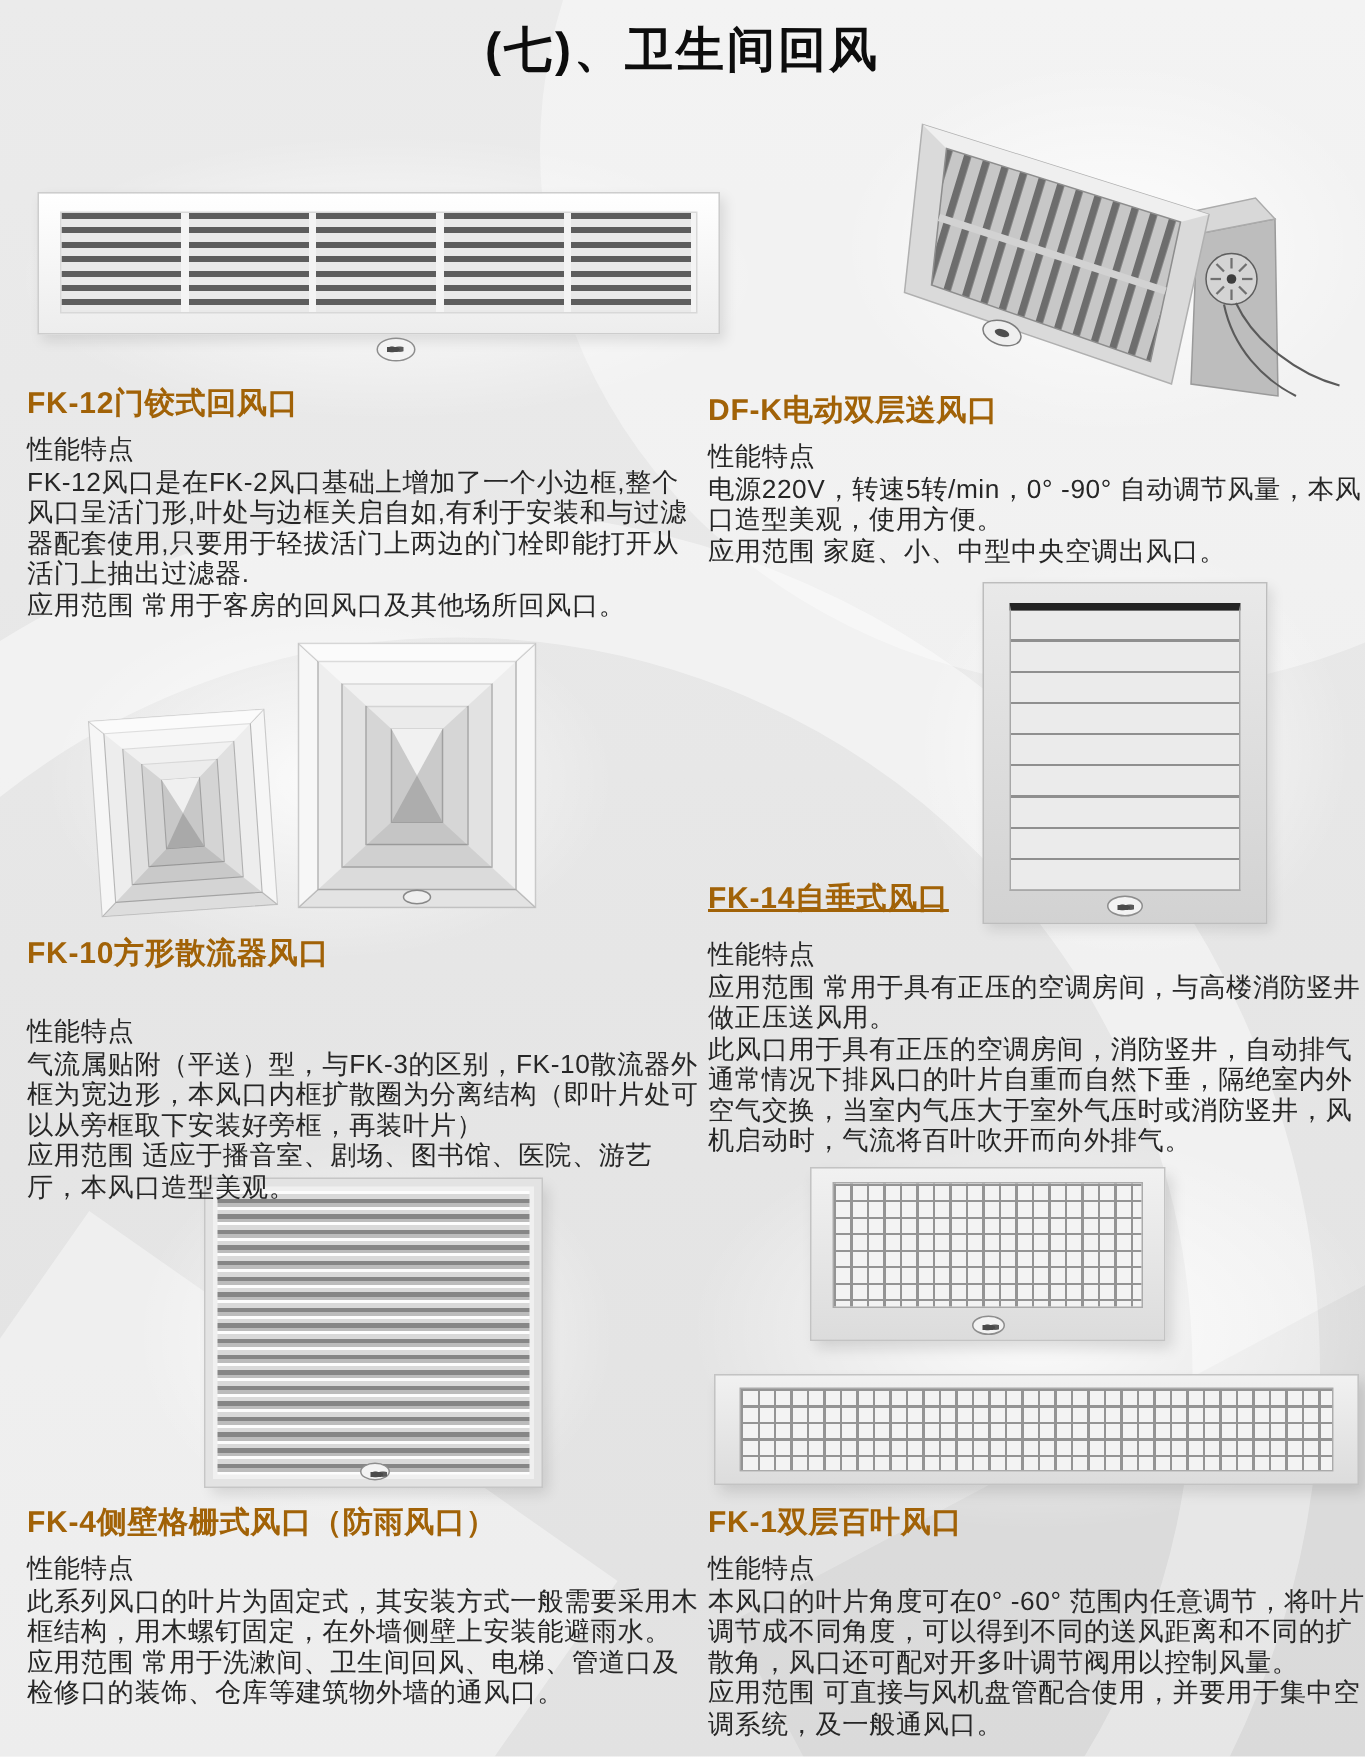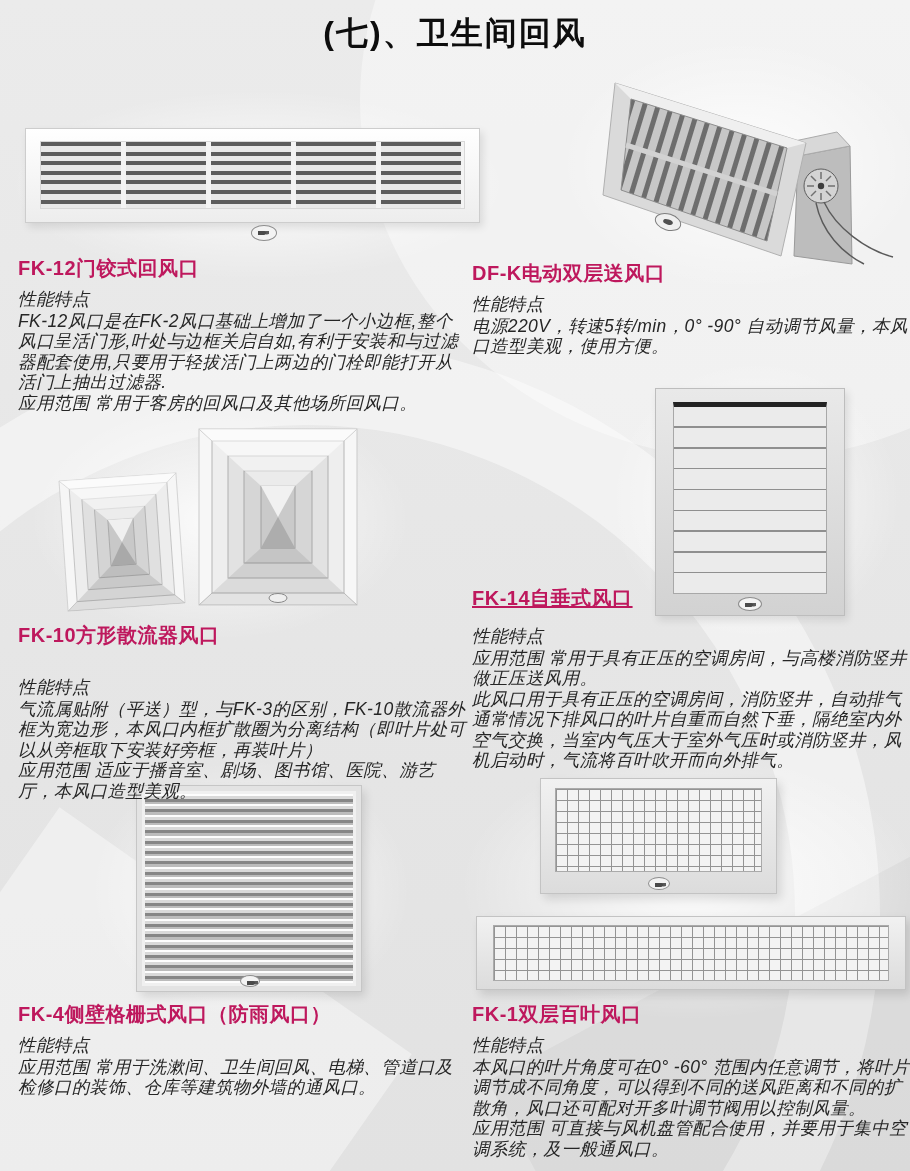--- a/index.html
+++ b/index.html
@@ -18,22 +18,22 @@
   .sw-bl{left:-140px;top:880px;width:430px;height:560px;background:rgba(255,255,255,0.40);
          transform:rotate(35deg);}
   .sw-br{right:-180px;bottom:-240px;width:520px;height:480px;background:rgba(0,0,0,0.035);
          transform:rotate(-28deg);}
   .halo{border-radius:50%;background:radial-gradient(closest-side,rgba(255,255,255,0.85),rgba(255,255,255,0));}
 
   
   .page-title{position:absolute;left:0;top:12px;width:100%;text-align:center;z-index:2;
     font-size:32px;font-weight:bold;letter-spacing:2px;color:#0d0d0d;}
   .tblock{position:absolute;z-index:2;}
-  .tblock h3{margin:0 0 7px 0;font-size:20px;font-weight:bold;color:#be185d;letter-spacing:0.5px;}
-  .tblock p{margin:0;font-size:17.5px;line-height:20.5px;color:#262626;letter-spacing:0.4px;font-style:italic;}
+  .tblock h3{margin:0 0 7px 0;font-size:20px;font-weight:bold;color:#a16207;letter-spacing:0.5px;}
+  .tblock p{margin:0;font-size:17.5px;line-height:20.5px;color:#262626;letter-spacing:0.4px;}
   .tblock p.lbl{margin-bottom:1px;}
 
   
   .fig{position:absolute;z-index:1;}
   .logo-oval{position:absolute;width:24px;height:14px;border:1px solid #8d8d8d;border-radius:50%;
     background:#f3f3f3;}
   .logo-oval::after{content:"";position:absolute;left:6px;top:4px;width:11px;height:5px;
     background:radial-gradient(ellipse at 30% 60%,#4a4a4a 0 45%,transparent 50%),
                radial-gradient(ellipse at 75% 55%,#5a5a5a 0 40%,transparent 50%);}
 
@@ -137,20 +137,21 @@
   <h3>FK-12门铰式回风口</h3>
   <p class="lbl">性能特点</p>
   <p>FK-12风口是在FK-2风口基础上增加了一个小边框,整个风口呈活门形,叶处与边框关启自如,有利于安装和与过滤器配套使用,只要用于轻拔活门上两边的门栓即能打开从活门上抽出过滤器.</p>
   <p>应用范围 常用于客房的回风口及其他场所回风口。</p>
 </div>
 
 <div class="tblock" style="left:472px;top:260px;width:436px;">
   <h3>DF-K电动双层送风口</h3>
   <p class="lbl">性能特点</p>
   <p>电源220V，转速5转/min，0° -90° 自动调节风量，本风口造型美观，使用方便。</p>
+  <p>应用范围 家庭、小、中型中央空调出风口。</p>
 </div>
 
 <div class="fig fk10-small" style="left:58px;top:476px;width:128px;height:132px;">
   <svg width="128" height="132" viewBox="0 0 160 178">
     <rect x="1" y="1" width="158" height="176" fill="#f6f6f6" stroke="#c9c9c9"></rect>
     <g stroke="#c4c4c4" stroke-width="1">
       <line x1="1" y1="1" x2="63" y2="58"></line>
         <line x1="159" y1="1" x2="97" y2="58"></line>
       <line x1="1" y1="177" x2="63" y2="120"></line>
         <line x1="159" y1="177" x2="97" y2="120"></line>
@@ -218,20 +219,21 @@
   <div class="grid" style="left:14px;top:9px;right:14px;bottom:21px;"></div>
   <div class="logo-oval" style="left:107px;top:98px;width:20px;height:11px;"></div>
 </div>
 <div class="fig fk1-frame" style="left:476px;top:916px;width:430px;height:74px;">
   <div class="grid" style="left:16px;top:8px;right:16px;bottom:8px;"></div>
 </div>
 
 <div class="tblock" style="left:18px;top:1001px;width:448px;">
   <h3>FK-4侧壁格栅式风口（防雨风口）</h3>
   <p class="lbl">性能特点</p>
+  <p>此系列风口的叶片为固定式，其安装方式一般需要采用木框结构，用木螺钉固定，在外墙侧壁上安装能避雨水。</p>
   <p>应用范围 常用于洗漱间、卫生间回风、电梯、管道口及检修口的装饰、仓库等建筑物外墙的通风口。</p>
 </div>
 
 <div class="tblock" style="left:472px;top:1001px;width:438px;">
   <h3>FK-1双层百叶风口</h3>
   <p class="lbl">性能特点</p>
   <p>本风口的叶片角度可在0° -60° 范围内任意调节，将叶片调节成不同角度，可以得到不同的送风距离和不同的扩散角，风口还可配对开多叶调节阀用以控制风量。</p>
   <p>应用范围 可直接与风机盘管配合使用，并要用于集中空调系统，及一般通风口。</p>
 </div>
 

